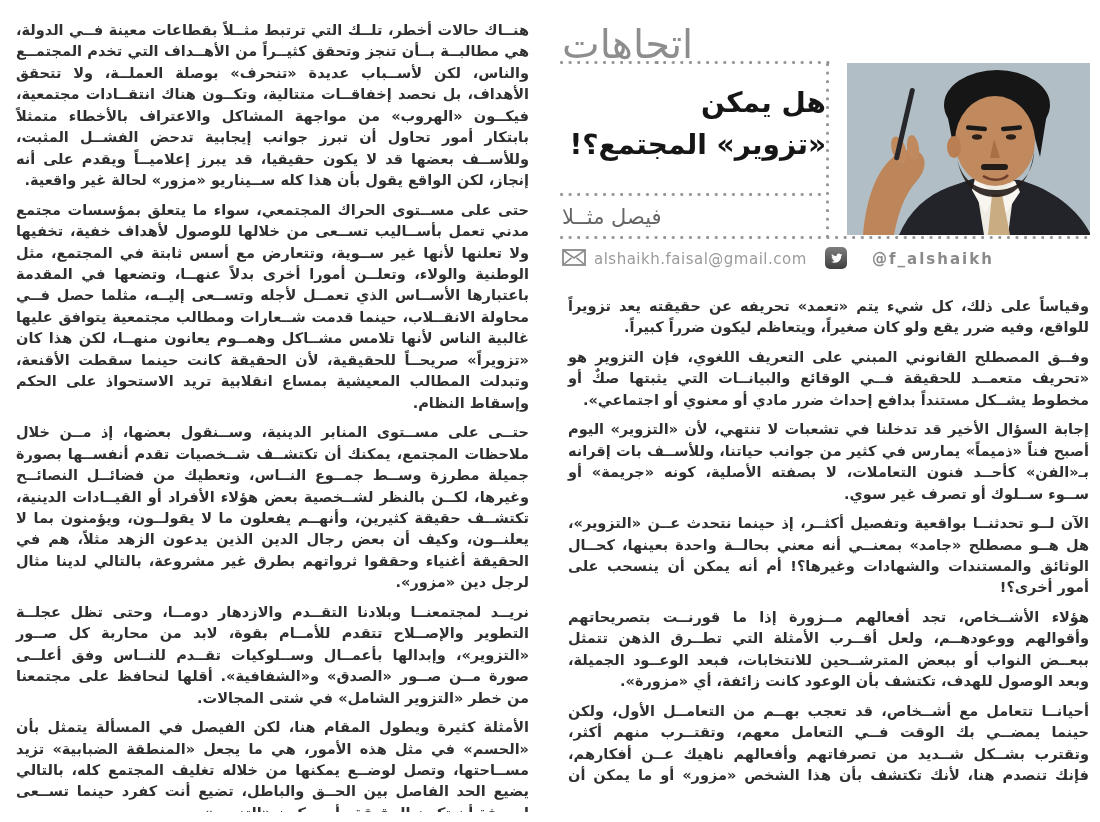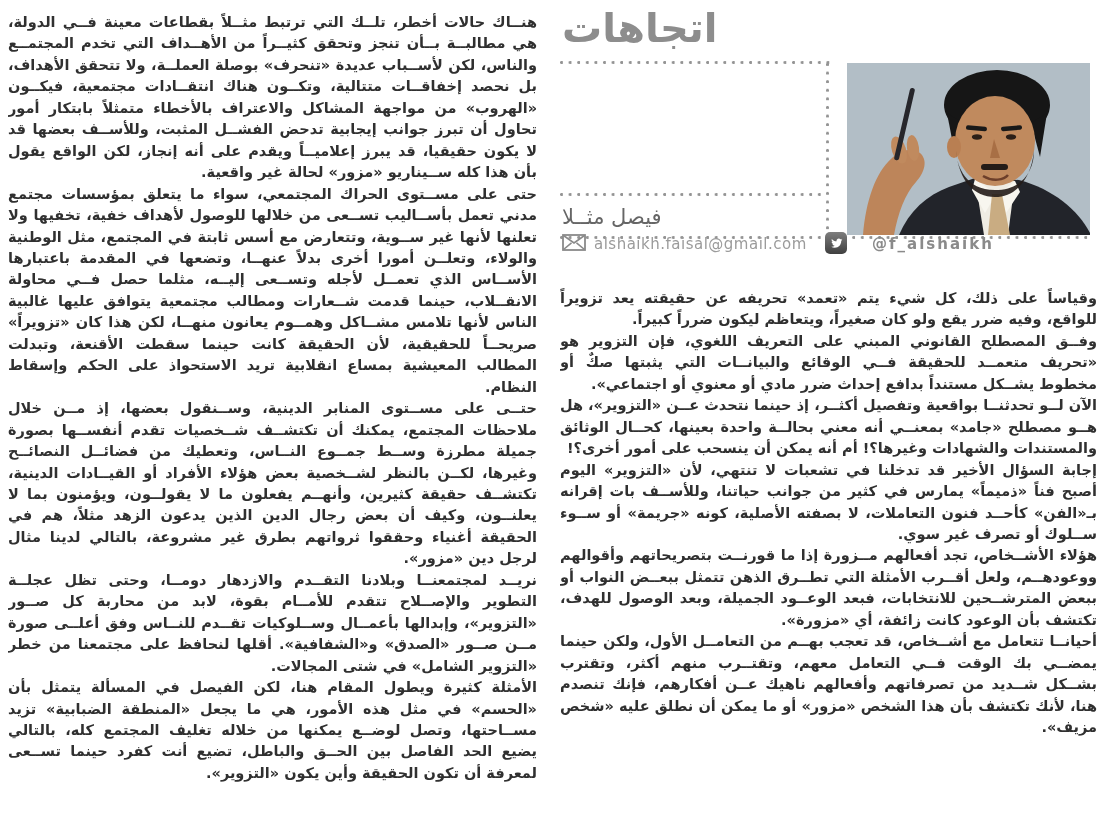--- a/index.html
+++ b/index.html
@@ -24,51 +24,51 @@
   
   .body-text{
     direction:rtl;
     text-align:justify;
     font-size:14.5px;
     line-height:21.45px;
     font-weight:bold;
     color:#303030;
     letter-spacing:0;
   }
-  .body-text p{margin:0;padding:0;}
+  .body-text p{margin:8px;padding:0;}
   .left-col{
     position:absolute;left:8px;top:12px;width:529px;height:800px;overflow:hidden;
   }
   .right-col{
     position:absolute;left:560px;top:0;width:538px;height:822px;
   }
   .right-body{
     position:absolute;left:0;top:288px;width:537px;height:498px;overflow:hidden;
   }
   
   .section-name{
-    position:absolute;left:2px;top:0px;
+    position:absolute;left:2px;top:16px;
     direction:rtl;
-    font-size:40px;font-weight:bold;color:#8d8d8d;line-height:56px;
+    font-size:40px;font-weight:normal;color:#8d8d8d;line-height:56px;
   }
   .article-title{
     position:absolute;left:0;top:82px;width:266px;
     direction:rtl;text-align:right;
     font-size:28px;line-height:42px;font-weight:bold;color:#161616;
   }
   .author-name{
     position:absolute;left:2px;top:202px;
     direction:rtl;
     font-size:21px;color:#666666;line-height:30px;
   }
   .photo-frame{
     position:absolute;left:287px;top:63px;width:243px;height:172px;
   }
   
-  .contact-row{position:absolute;left:0;top:230px;width:537px;height:28px;}
+  .contact-row{position:absolute;left:0;top:245px;width:537px;height:28px;}
   .email-icon{position:absolute;left:2px;top:4px;}
   .email-text{
     position:absolute;left:34px;top:4px;
     font-size:15px;color:#9b9b9b;letter-spacing:0.5px;line-height:20px;
   }
   .tw-badge{position:absolute;left:265px;top:2px;width:22px;height:22px;}
   .tw-handle{
     position:absolute;left:296px;top:4px;
     font-size:15px;font-weight:bold;color:#8a8a8a;letter-spacing:2px;line-height:20px;margin-left:16px;
   }
@@ -86,20 +86,24 @@
     <p>الأمثلة كثيرة ويطول المقام هنا، لكن الفيصل في المسألة يتمثل بأن «الحسم» في مثل هذه الأمور، هي ما يجعل «المنطقة الضبابية» تزيد مســاحتها، وتصل لوضــع يمكنها من خلاله تغليف المجتمع كله، بالتالي يضيع الحد الفاصل بين الحــق والباطل، تضيع أنت كفرد حينما تســعى لمعرفة أن تكون الحقيقة وأين يكون «التزوير».</p>
   </div>
 
   <div class="right-col">
 
     <div class="section-name">اتجاهات</div>
 
     <div class="dots" style="left:0;top:61px;width:272px;"></div>
     <div class="vdots" style="left:266px;top:63px;height:175px;"></div>
 
+    <div class="article-title">
+      <div>هل يمكن</div>
+      <div>«تزوير» المجتمع؟!</div>
+    </div>
 
     <div class="photo-frame">
       <svg width="243" height="172" viewBox="0 0 243 172" xmlns="http://www.w3.org/2000/svg">
         <rect width="243" height="172" fill="#b2bec6"></rect>
 
         <path d="M52,172 C62,148 80,132 102,124 L128,115 L172,117 C206,126 231,147 243,170 L243,172 Z" fill="#22242a"></path>
 
         <path d="M128,116 L168,118 L161,172 L137,172 Z" fill="#efece3"></path>
         <path d="M128,116 L149,131 L138,150 L125,127 Z" fill="#f8f6ef"></path>
         <path d="M168,118 L151,132 L159,150 L173,129 Z" fill="#f8f6ef"></path>
@@ -161,20 +165,20 @@
           <rect width="22" height="22" rx="5" fill="url(#twg)"></rect>
           <path d="M17.3,7.6c-0.4,0.2-0.9,0.3-1.3,0.4c0.5-0.3,0.8-0.8,1-1.3c-0.5,0.3-1,0.5-1.5,0.6 c-0.4-0.5-1-0.8-1.7-0.8c-1.3,0-2.3,1.1-2.3,2.3c0,0.2,0,0.4,0.1,0.5C9.7,9.2,8,8.3,6.9,6.9C6.7,7.3,6.6,7.7,6.6,8.1 c0,0.8,0.4,1.5,1,1.9C7.2,10,6.9,9.9,6.6,9.7v0c0,1.1,0.8,2.1,1.9,2.3c-0.2,0.1-0.4,0.1-0.6,0.1c-0.2,0-0.3,0-0.4,0 c0.3,0.9,1.1,1.6,2.2,1.6c-0.8,0.6-1.8,1-2.9,1c-0.2,0-0.4,0-0.6,0c1,0.7,2.2,1,3.5,1c4.2,0,6.5-3.5,6.5-6.5c0-0.1,0-0.2,0-0.3 C16.6,8.5,17,8.1,17.3,7.6z" fill="#ffffff"></path>
         </svg>
       </span>
       <span class="tw-handle">@f_alshaikh</span>
     </div>
 
     <div class="right-body body-text">
       <p>وقياساً على ذلك، كل شيء يتم «تعمد» تحريفه عن حقيقته يعد تزويراً للواقع، وفيه ضرر يقع ولو كان صغيراً، ويتعاظم ليكون ضرراً كبيراً.</p>
       <p>وفــق المصطلح القانوني المبني على التعريف اللغوي، فإن التزوير هو «تحريف متعمــد للحقيقة فــي الوقائع والبيانــات التي يثبتها صكٌ أو مخطوط يشــكل مستنداً بدافع إحداث ضرر مادي أو معنوي أو اجتماعي».</p>
+      <p>إجابة السؤال الأخير قد تدخلنا في تشعبات لا تنتهي، لأن «التزوير» اليوم أصبح فناً «ذميماً» يمارس في كثير من جوانب حياتنا، وللأســف بات إقرانه بـ«الفن» كأحــد فنون التعاملات، لا بصفته الأصلية، كونه «جريمة» أو ســوء ســلوك أو تصرف غير سوي.</p>
       <p>الآن لــو تحدثنــا بواقعية وتفصيل أكثــر، إذ حينما نتحدث عــن «التزوير»، هل هــو مصطلح «جامد» بمعنــي أنه معني بحالــة واحدة بعينها، كحــال الوثائق والمستندات والشهادات وغيرها؟! أم أنه يمكن أن ينسحب على أمور أخرى؟!</p>
-      <p>إجابة السؤال الأخير قد تدخلنا في تشعبات لا تنتهي، لأن «التزوير» اليوم أصبح فناً «ذميماً» يمارس في كثير من جوانب حياتنا، وللأســف بات إقرانه بـ«الفن» كأحــد فنون التعاملات، لا بصفته الأصلية، كونه «جريمة» أو ســوء ســلوك أو تصرف غير سوي.</p>
       <p>هؤلاء الأشــخاص، تجد أفعالهم مــزورة إذا ما قورنــت بتصريحاتهم وأقوالهم ووعودهــم، ولعل أقــرب الأمثلة التي تطــرق الذهن تتمثل ببعــض النواب أو ببعض المترشــحين للانتخابات، فبعد الوعــود الجميلة، وبعد الوصول للهدف، تكتشف بأن الوعود كانت زائفة، أي «مزورة».</p>
       <p>أحيانــا تتعامل مع أشــخاص، قد تعجب بهــم من التعامــل الأول، ولكن حينما يمضــي بك الوقت فــي التعامل معهم، وتقتــرب منهم أكثر، وتقترب بشــكل شــديد من تصرفاتهم وأفعالهم ناهيك عــن أفكارهم، فإنك تنصدم هنا، لأنك تكتشف بأن هذا الشخص «مزور» أو ما يمكن أن نطلق عليه «شخص مزيف».</p>
     </div>
 
   </div>
 </div>
 
 </body></html>

